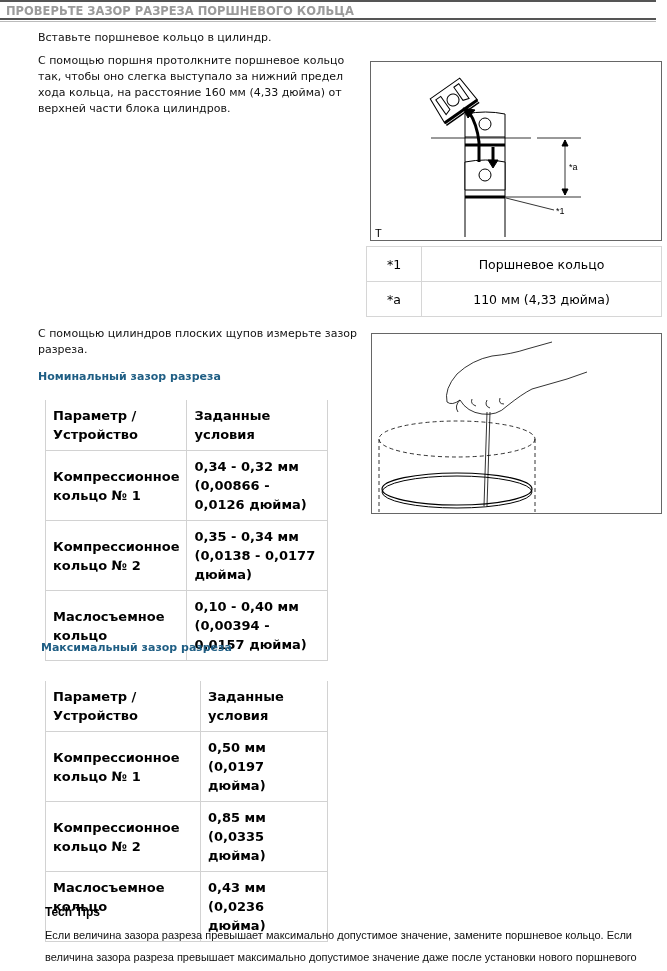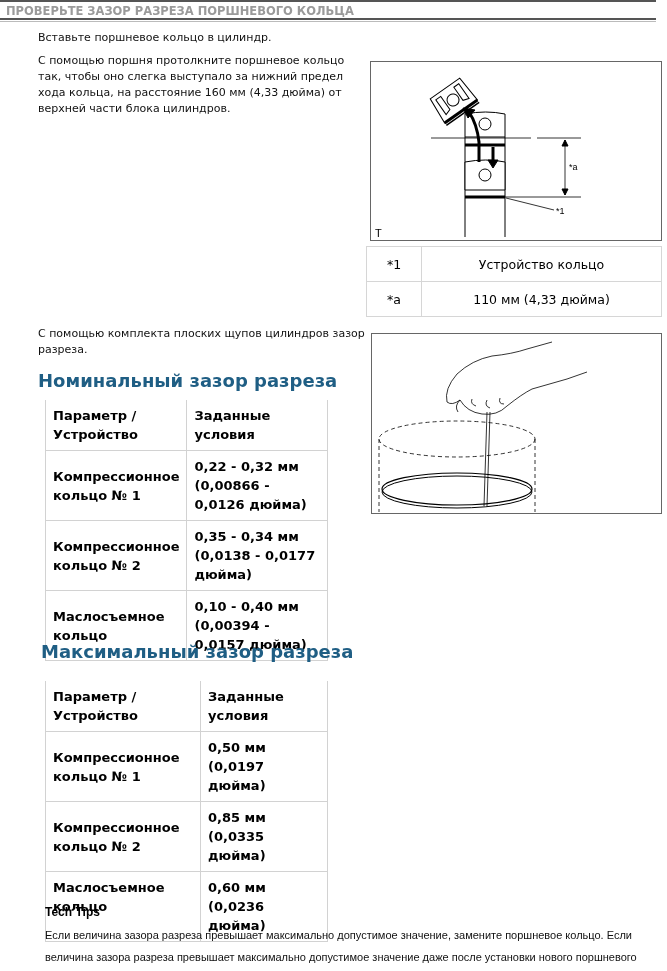--- a/index.html
+++ b/index.html
@@ -17,21 +17,21 @@
     }
     .header-title {
       position: absolute; left: 6px; top: 2px; font-size: 11.5px; font-weight: bold;
       color: #9a9a9a; letter-spacing: 0px; white-space: nowrap;
     }
     .para {
       position: absolute; left: 38px; font-size: 11px; font-weight: normal; line-height: 16px;
       color: #111;
     }
     .h-blue {
-      position: absolute; font-size: 18px; font-weight: bold; color: #1f5e84;
+      position: absolute; font-size: 11px; font-weight: bold; color: #1f5e84;
       white-space: nowrap;
     }
     .fig {
       position: absolute; border: 1px solid #666; background: #fff; box-sizing: border-box;
     }
     .fig svg { position: absolute; left: 0; top: 0; }
     .fig-tag {
       position: absolute; left: 4px; bottom: 1px; font-size: 11px; font-family: "Liberation Sans", sans-serif;
     }
     table.legend {
@@ -113,30 +113,30 @@
     <text x="198" y="108" font-size="9" font-family="Liberation Sans, sans-serif">*a</text>
     <text x="185" y="152" font-size="9" font-family="Liberation Sans, sans-serif">*1</text>
   </svg>
   <span class="fig-tag">T</span>
 </div>
 
 <table class="legend">
   <tbody>
       <tr>
     <td class="k">*1</td>
-    <td>Устройство кольцо</td>
+    <td>Поршневое кольцо</td>
   </tr>
   <tr>
     <td class="k">*a</td>
     <td>110 мм (4,33 дюйма)</td>
   </tr>
 </tbody>
   </table>
 
-<div class="para" style="top:326px; width:330px;">С помощью комплекта плоских щупов цилиндров зазор разреза.</div>
+<div class="para" style="top:326px; width:330px;">С помощью цилиндров плоских щупов измерьте зазор разреза.</div>
 
 <div class="fig" style="left:371px; top:333px; width:291px; height:181px;">
   <svg width="291" height="181" viewBox="0 0 291 181">
     <g stroke="#000" fill="none" stroke-width="0.8">
 
       <path d="M180,8 L155,15 Q140,20 120,22 Q100,26 85,40 Q72,55 75,68 Q80,72 88,66 Q95,78 110,80 Q125,82 135,72 Q150,60 160,55 L195,45 L215,38"></path>
       <path d="M88,66 Q82,72 86,78"></path>
       <path d="M100,65 Q98,70 104,72"></path>
       <path d="M115,66 Q112,72 118,74"></path>
       <path d="M128,64 Q126,70 132,70"></path>
@@ -156,21 +156,21 @@
 
 <div class="h-blue" style="left:38px; top:370px;">Номинальный зазор разреза</div>
 <table class="spec" style="left:45px; top:400px; width:283px;">
   <tbody>
       <tr>
     <td style="width:106px; height:38px;">Параметр / Устройство</td>
     <td>Заданные условия</td>
   </tr>
   <tr>
     <td>Компрессионное кольцо № 1</td>
-    <td>0,22 - 0,32 мм (0,00866 - 0,0126 дюйма)</td>
+    <td>0,34 - 0,32 мм (0,00866 - 0,0126 дюйма)</td>
   </tr>
   <tr>
     <td>Компрессионное кольцо № 2</td>
     <td>0,35 - 0,34 мм (0,0138 - 0,0177 дюйма)</td>
   </tr>
   <tr>
     <td>Маслосъемное кольцо</td>
     <td>0,10 - 0,40 мм (0,00394 - 0,0157 дюйма)</td>
   </tr>
 </tbody>
@@ -186,19 +186,19 @@
   <tr>
     <td>Компрессионное кольцо № 1</td>
     <td>0,50 мм (0,0197 дюйма)</td>
   </tr>
   <tr>
     <td>Компрессионное кольцо № 2</td>
     <td>0,85 мм (0,0335 дюйма)</td>
   </tr>
   <tr>
     <td style="vertical-align:top;">Маслосъемное кольцо</td>
-    <td>0,60 мм (0,0236 дюйма)</td>
+    <td>0,43 мм (0,0236 дюйма)</td>
   </tr>
 </tbody>
   </table>
 
 <div class="tips-title">Tech Tips</div>
 <div class="tips-text">Если величина зазора разреза превышает максимально допустимое значение, замените поршневое кольцо. Если величина зазора разреза превышает максимально допустимое значение даже после установки нового поршневого кольца, замените блок цилиндров в сборе.</div>
 
 </body></html>

